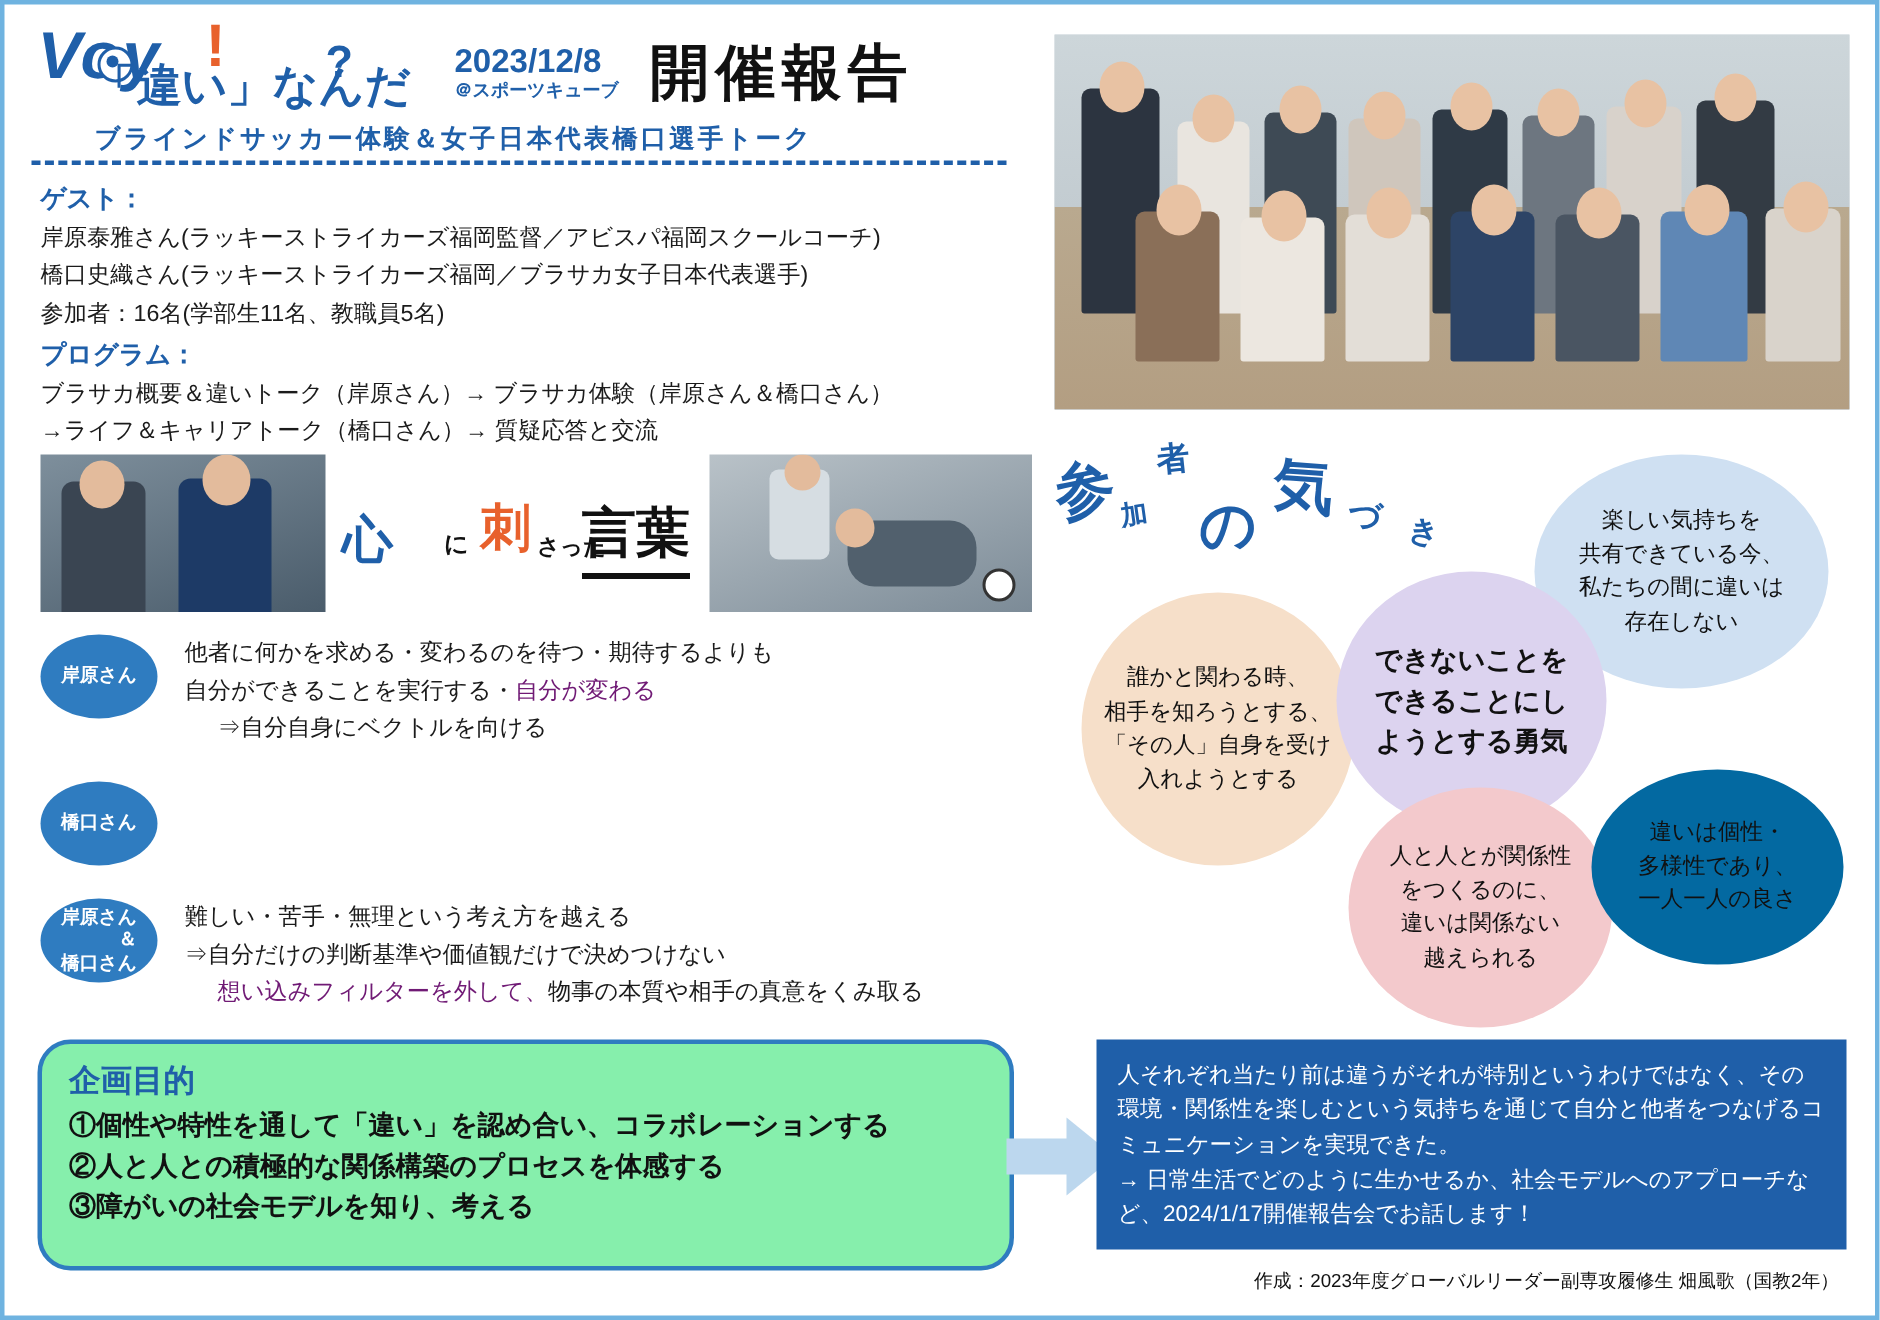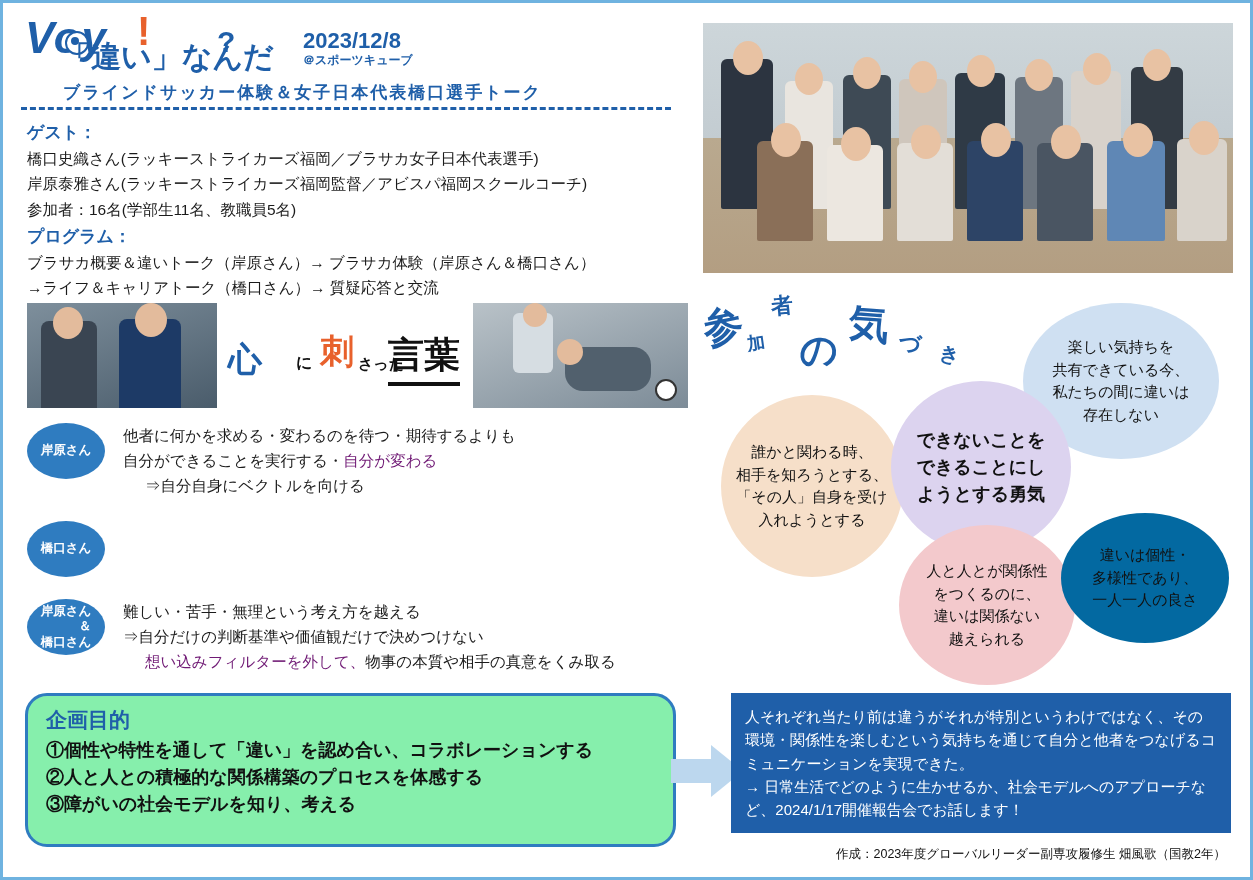--- a/index.html
+++ b/index.html
@@ -165,25 +165,26 @@
     <span class="q">?</span>
   </div>
 
   <div class="subtitle">ブラインドサッカー体験＆女子日本代表橋口選手トーク</div>
   <div class="dashline"></div>
 
   <div class="datebox">
     <span>2023/12/8</span>
     <span class="place">＠スポーツキューブ</span>
   </div>
+  <div class="kaisai">開催報告</div>
 
   <div class="guest">
     <div class="sec-title">ゲスト：</div>
+    <p>岸原泰雅さん(ラッキーストライカーズ福岡監督／アビスパ福岡スクールコーチ)</p>
     <p>橋口史織さん(ラッキーストライカーズ福岡／ブラサカ女子日本代表選手)</p>
-    <p>岸原泰雅さん(ラッキーストライカーズ福岡監督／アビスパ福岡スクールコーチ)</p>
     <p>参加者：16名(学部生11名、教職員5名)</p>
   </div>
 
   <div class="program">
     <div class="sec-title">プログラム：</div>
     <p>ブラサカ概要＆違いトーク（岸原さん）→ ブラサカ体験（岸原さん＆橋口さん）</p>
     <p>→ライフ＆キャリアトーク（橋口さん）→ 質疑応答と交流</p>
   </div>
 
   <div class="mainphoto">

